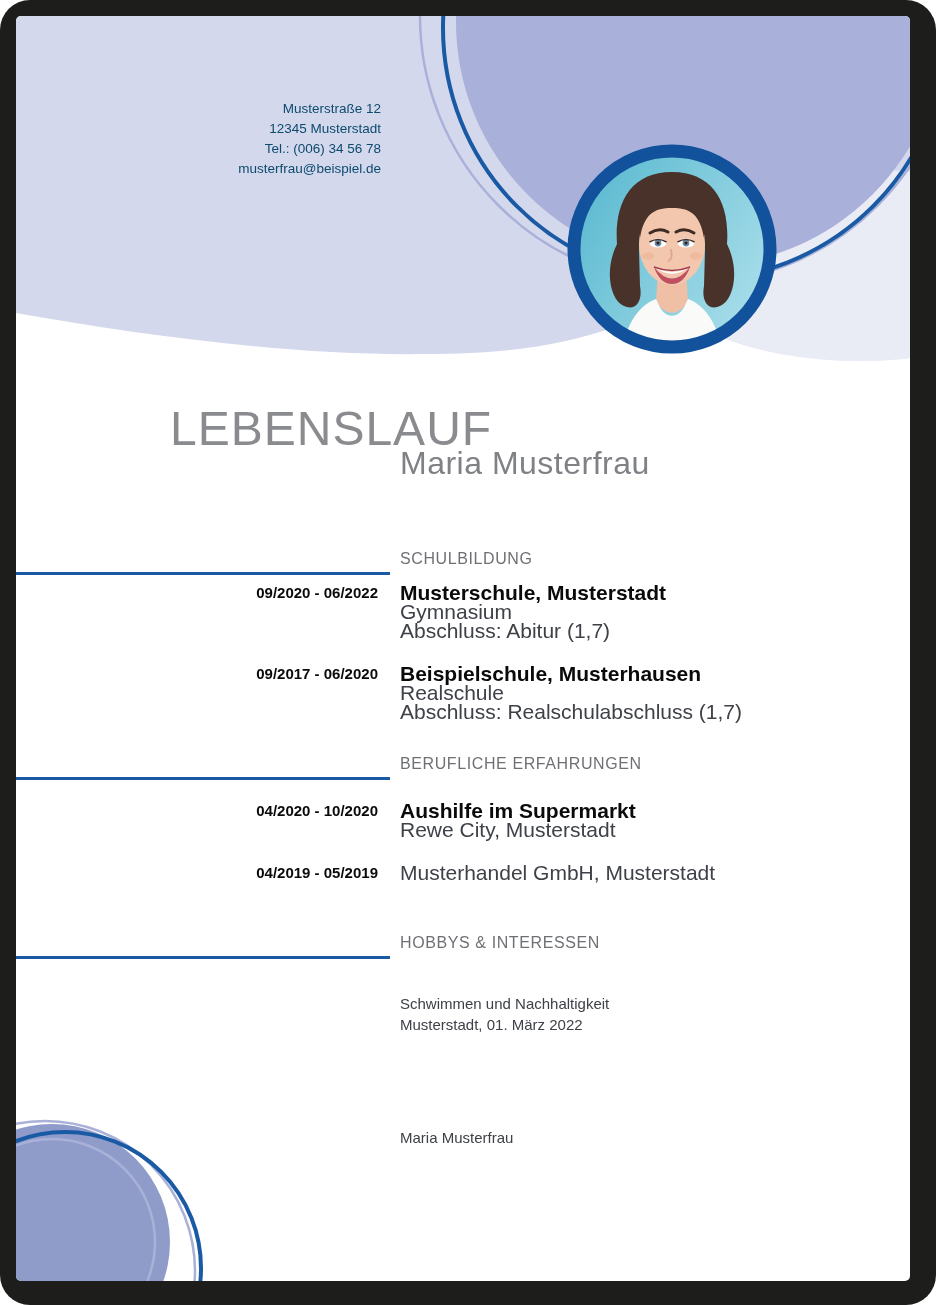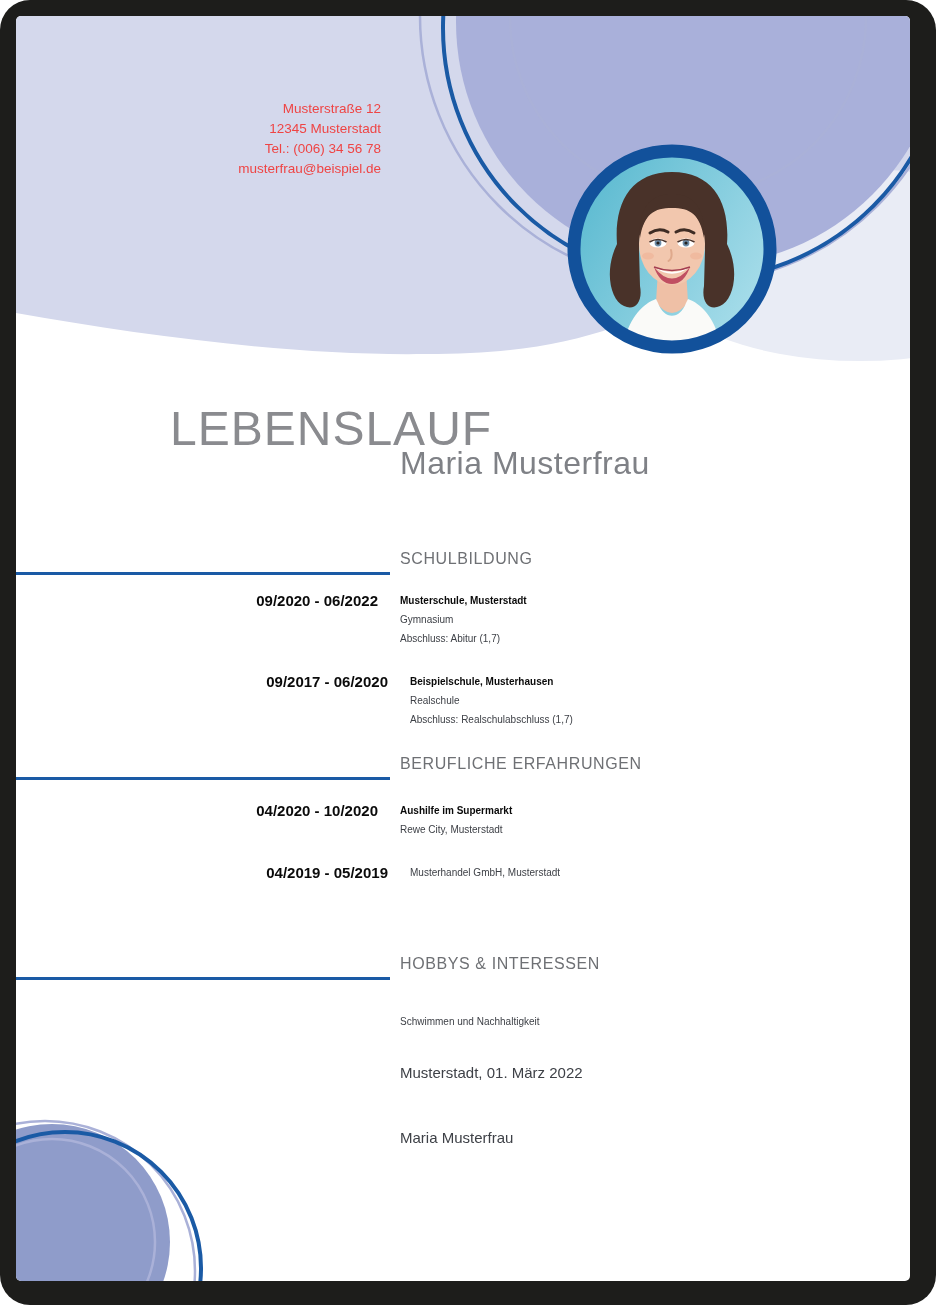--- a/index.html
+++ b/index.html
@@ -7,39 +7,39 @@
          font-family:"Liberation Sans","DejaVu Sans",sans-serif;}
   #frame{position:absolute;inset:0;background:#1d1d1b;border-radius:30px;}
   #page{position:absolute;left:16px;top:16px;width:894px;height:1265px;
         background:#ffffff;border-radius:5px;overflow:hidden;}
   
   #header-art{position:absolute;left:0;top:0;}
   #corner-art{position:absolute;left:0;top:1085px;}
   #photo{position:absolute;left:551px;top:128px;width:210px;height:210px;}
   
   .contact{position:absolute;left:0;top:83px;width:365px;text-align:right;
-           font-size:13.5px;line-height:20px;color:#ef4444;}
+           font-size:13.5px;line-height:20px;color:#0c4a6e;}
   .doc-title{position:absolute;left:154px;top:385px;font-size:48px;font-weight:300;
              letter-spacing:1px;color:#8a8b8f;}
   .doc-name{position:absolute;left:384px;top:429px;font-size:32px;font-weight:300;
             letter-spacing:.5px;color:#7f8186;}
   .section{position:absolute;left:0;right:0;}
   .section h2{margin:0 0 0 384px;font-size:16px;font-weight:400;letter-spacing:.6px;
               color:#6e7074;line-height:20px;}
   .rule{height:3px;width:374px;background:#1a5aa5;margin-top:3px;}
-  .entries{margin-top:16px;}
+  .entries{margin-top:8px;}
   .entry{display:flex;align-items:flex-start;}
-  .entry + .entry{margin-top:24px;padding-left:10px;}
+  .entry + .entry{margin-top:24px;}
   .sec2 .entry + .entry{}
   .date{width:362px;text-align:right;font-size:15px;font-weight:bold;color:#0a0a0a;
         line-height:19px;flex:none;}
-  .ebody{margin-left:22px;font-size:10px;line-height:19px;color:#3e4147;}
+  .ebody{margin-left:22px;font-size:21px;line-height:19px;color:#3e4147;}
   .etitle{font-weight:bold;color:#0a0a0a;}
-  .hobby-text{margin:36px 0 0 384px;font-size:10px;color:#3e4147;}
-  .place-date{position:absolute;left:384px;top:1048px;font-size:15px;color:#3e4147;}
+  .hobby-text{margin:36px 0 0 384px;font-size:15px;color:#3e4147;}
+  .place-date{position:absolute;left:384px;top:1000px;font-size:15px;color:#3e4147;}
   .sig-name{position:absolute;left:384px;top:1113px;font-size:15px;color:#3e4147;}
 </style>
 </head>
 <body>
 
 <div id="stage">
   <div id="frame"></div>
   <div id="page">
 
     <svg id="header-art" width="894" height="400" viewBox="0 0 894 400">
@@ -152,21 +152,21 @@
         </div>
         <div class="entry">
           <div class="date">04/2019 - 05/2019</div>
           <div class="ebody">
             <div>Musterhandel GmbH, Musterstadt</div>
           </div>
         </div>
       </div>
     </div>
 
-    <div class="section" style="top:938px">
+    <div class="section" style="top:917px">
       <h2>HOBBYS &amp; INTERESSEN</h2>
       <div class="rule"></div>
       <div class="hobby-text">Schwimmen und Nachhaltigkeit</div>
     </div>
 
     <div class="place-date">Musterstadt, 01. März 2022</div>
     <div class="sig-name">Maria Musterfrau</div>
 
     <svg id="corner-art" width="240" height="180" viewBox="0 0 240 180">
       <circle cx="36" cy="141" r="118" fill="#8f9cca"></circle>

